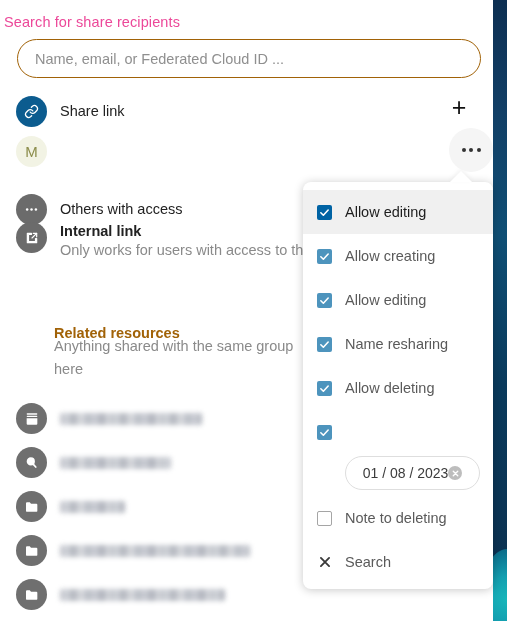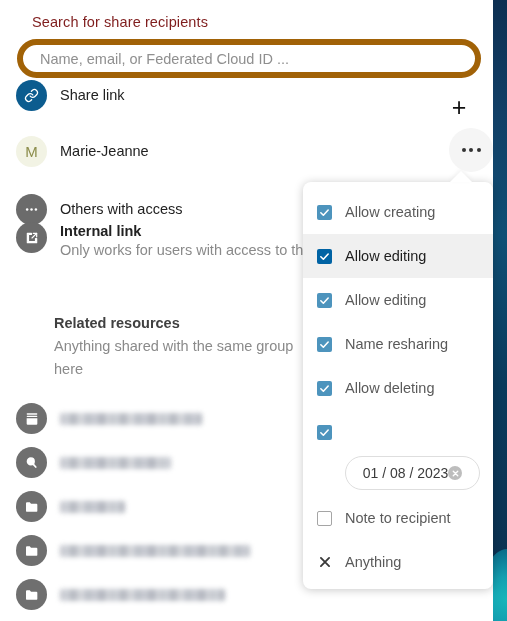--- a/index.html
+++ b/index.html
@@ -43,34 +43,34 @@
     position: absolute;
     top: 0; left: 0;
     width: 493px;
     height: 621px;
     background: #ffffff;
     padding: 0 16px;
   }
 
   .field-label {
     position: absolute;
-    left: 32px;
+    left: 4px;
     top: 14px;
     font-size: 14.5px;
-    color: #7f1d1d;
+    color: #ec4899;
     letter-spacing: .1px;
   }
 
   .search-input {
     position: absolute;
     left: 17px;
     top: 39px;
     width: 464px;
     height: 39px;
-    border: 6px solid #a16207;
+    border: 1px solid #a16207;
     border-radius: 20px;
     background: #ffffff;
     padding: 0 17px;
     font-family: "Liberation Sans", sans-serif;
     font-size: 14.5px;
     color: #222222;
     outline: none;
   }
   .search-input::placeholder { color: #8f8f8f; }
 
@@ -141,24 +141,24 @@
   }
   .dots-btn .dots i {
     width: 4px; height: 4px; border-radius: 50%;
     background: #333333; display: block;
   }
 
   
   .rr-head {
     position: absolute;
     left: 54px;
-    top: 315px;
+    top: 325px;
     font-size: 14.5px;
     font-weight: 700;
-    color: #404040;
+    color: #a16207;
   }
   .rr-desc {
     position: absolute;
     left: 54px;
     top: 335px;
     width: 252px;
     font-size: 14.5px;
     color: #8a8a8a;
     line-height: 23px;
   }
@@ -289,35 +289,34 @@
 
   <div class="bg-strip"></div>
   <div class="bg-teal-blob"></div>
 
   <div class="panel">
 
     <div class="field-label">Search for share recipients</div>
 
     <input class="search-input" type="text" placeholder="Name, email, or Federated Cloud ID ..." style="">
 
-    <div class="row" style="top:77px;">
+    <div class="row" style="top:93px;">
       <span class="avatar link">
         <svg width="15" height="15" viewBox="0 0 24 24" fill="none" stroke="#ffffff" stroke-width="2.1" stroke-linecap="round">
           <path d="M10 13a5 5 0 0 0 7.5.5l3-3a5 5 0 0 0-7-7l-1.7 1.7"></path>
           <path d="M14 11a5 5 0 0 0-7.5-.5l-3 3a5 5 0 0 0 7 7l1.7-1.7"></path>
         </svg>
       </span>
       <span class="row-label">Share link</span>
     </div>
 
     <button class="plus-btn">+</button>
 
     <div class="row" style="top:133px;">
       <span class="avatar letter">M</span>
-      <span class="row-label">Marie-Jeanne</span>
     </div>
 
     <div class="row" style="top:191px;">
       <span class="avatar gray">
         <svg width="15" height="15" viewBox="0 0 24 24" fill="#ffffff">
           <circle cx="5" cy="12" r="2"></circle>
             <circle cx="12" cy="12" r="2"></circle>
             <circle cx="19" cy="12" r="2"></circle>
         </svg>
       </span>
@@ -392,36 +391,36 @@
       </span>
       <span class="blur-text" style="width:165px;"></span>
     </div>
 
   </div>
 
   <div class="pointer"></div>
 
   <div class="popover">
 
-    <button class="menu-item">
-      <span class="cb checked-muted">
-        <svg width="11" height="11" viewBox="0 0 24 24" fill="none" stroke="#ffffff" stroke-width="3.4" stroke-linecap="round" stroke-linejoin="round">
-            <path d="M4 12.5l5.5 5.5L20 6.5"></path>
-          </svg>
-      </span>
-      <span class="menu-label">Allow creating</span>
-    </button>
-
     <button class="menu-item active">
       <span class="cb checked-strong">
         <svg width="11" height="11" viewBox="0 0 24 24" fill="none" stroke="#ffffff" stroke-width="3.4" stroke-linecap="round" stroke-linejoin="round">
             <path d="M4 12.5l5.5 5.5L20 6.5"></path>
           </svg>
       </span>
       <span class="menu-label">Allow editing</span>
+    </button>
+
+    <button class="menu-item">
+      <span class="cb checked-muted">
+        <svg width="11" height="11" viewBox="0 0 24 24" fill="none" stroke="#ffffff" stroke-width="3.4" stroke-linecap="round" stroke-linejoin="round">
+            <path d="M4 12.5l5.5 5.5L20 6.5"></path>
+          </svg>
+      </span>
+      <span class="menu-label">Allow creating</span>
     </button>
 
     <button class="menu-item">
       <span class="cb checked-muted">
         <svg width="11" height="11" viewBox="0 0 24 24" fill="none" stroke="#ffffff" stroke-width="3.4" stroke-linecap="round" stroke-linejoin="round">
             <path d="M4 12.5l5.5 5.5L20 6.5"></path>
           </svg>
       </span>
       <span class="menu-label">Allow editing</span>
     </button>
@@ -458,30 +457,30 @@
         <span class="date-clear">
           <svg width="9" height="9" viewBox="0 0 24 24" fill="none" stroke="#ffffff" stroke-width="3.6" stroke-linecap="round">
               <path d="M6 6l12 12M18 6L6 18"></path>
             </svg>
         </span>
       </div>
     </div>
 
     <button class="menu-item" style="margin-top:6px;">
       <span class="cb unchecked"></span>
-      <span class="menu-label">Note to recipient</span>
+      <span class="menu-label">Note to deleting</span>
     </button>
 
     <button class="menu-item">
       <span class="x-icon">
         <svg width="14" height="14" viewBox="0 0 24 24" fill="none" stroke="#3a3a3a" stroke-width="3.2" stroke-linecap="round">
             <path d="M5 5l14 14M19 5L5 19"></path>
           </svg>
       </span>
-      <span class="menu-label">Anything</span>
+      <span class="menu-label">Search</span>
     </button>
 
   </div>
 
   <button class="dots-btn">
     <span class="dots">
       <i></i>
         <i></i>
         <i></i>
     </span>

